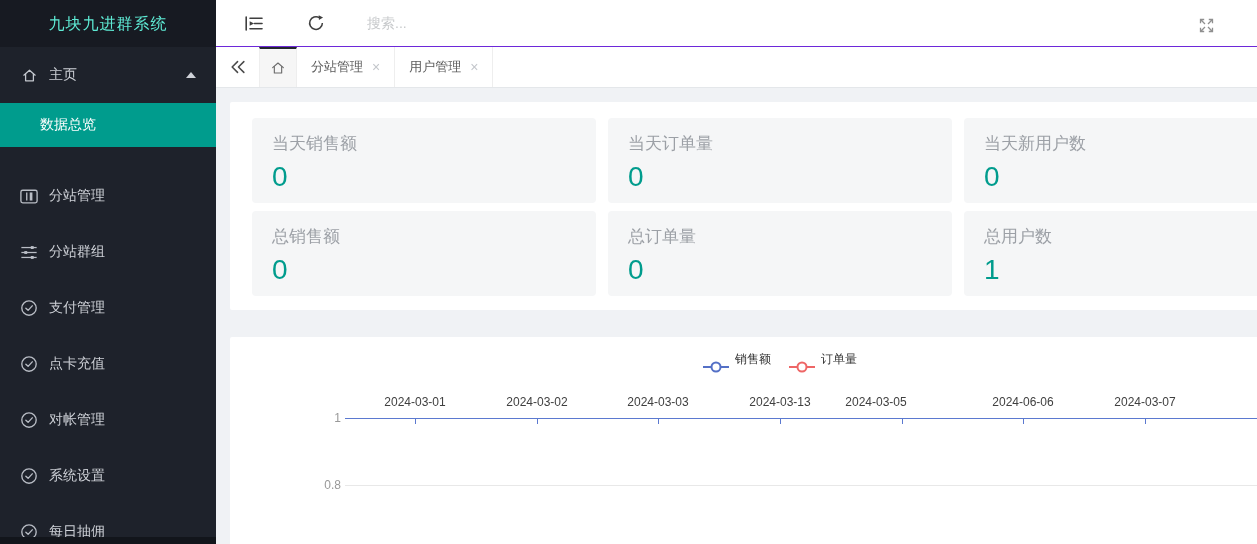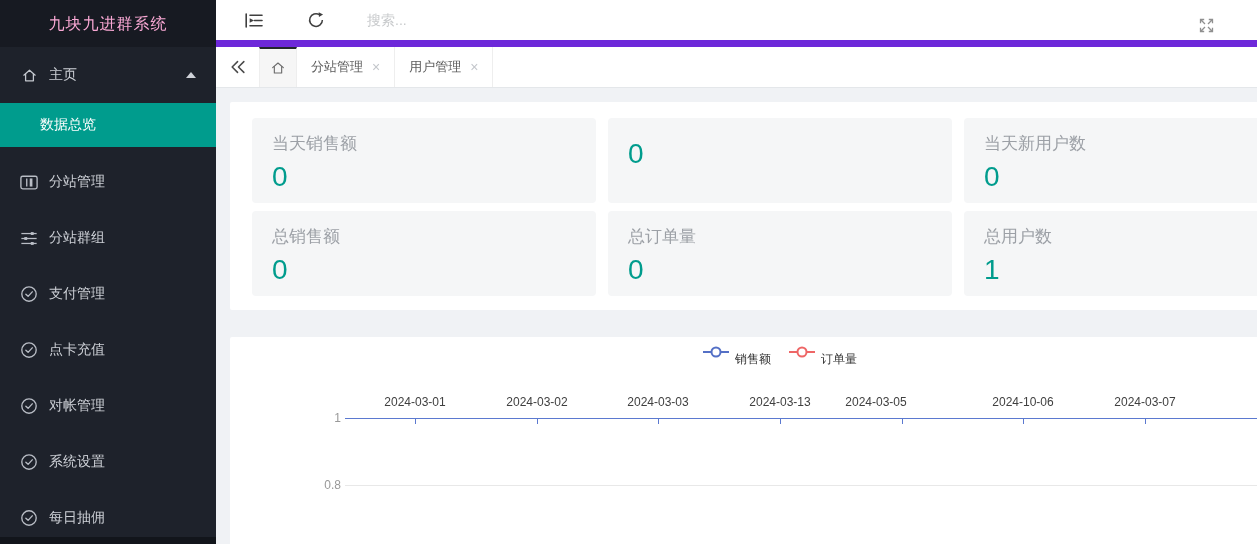--- a/index.html
+++ b/index.html
@@ -2,31 +2,31 @@
 <html><head>
 <meta charset="utf-8">
 <style>
   * { margin:0; padding:0; box-sizing:border-box; }
   html,body { width:1257px; height:544px; }
   body { font-family:"Liberation Sans","DejaVu Sans",sans-serif; background:#fff; overflow:hidden; }
   .app { position:relative; width:1257px; height:544px; overflow:hidden; background:#f0f2f5; }
 
   
   .sidebar { position:absolute; left:0; top:0; width:216px; height:544px; background:#1e222b; z-index:5; }
-  .sidebar-title { height:47px; line-height:47px; text-align:center; background:#171a22; color:#f9a8d4; font-size:16px; letter-spacing:1px; }
+  .sidebar-title { height:47px; line-height:47px; text-align:center; background:#171a22; color:#5eead4; font-size:16px; letter-spacing:1px; }
   .menu-item { height:56px; display:flex; align-items:center; padding:0 20px; color:#cdd0d6; font-size:14px; cursor:pointer; }
   .menu-item .mi-icon { width:18px; height:18px; display:flex; align-items:center; justify-content:center; flex:0 0 18px; }
   .menu-item .mi-label { margin-left:11px; }
   .caret-up { margin-left:auto; width:0; height:0; border-left:5px solid transparent; border-right:5px solid transparent; border-bottom:6px solid #cfd2d8; }
-  .submenu-active { height:44px; margin-bottom:7px; background:#009c8d; display:flex; align-items:center; padding-left:40px; color:#fff; font-size:14px; cursor:pointer; }
+  .submenu-active { height:44px; margin-bottom:21px; background:#009c8d; display:flex; align-items:center; padding-left:40px; color:#fff; font-size:14px; cursor:pointer; }
   .sidebar-bottom-strip { position:absolute; bottom:0; left:0; width:100%; height:7px; background:#12151b; }
   .icon-svg { display:block; }
 
   
-  .topbar { position:absolute; left:216px; top:0; width:1041px; height:47px; background:#fff; display:flex; align-items:center; border-bottom:7px solid #6d28d9; }
+  .topbar { position:absolute; left:216px; top:0; width:1041px; height:47px; background:#fff; display:flex; align-items:center; border-bottom:1px solid #6d28d9; }
   .tb-btn { background:none; border:none; cursor:pointer; display:flex; align-items:center; justify-content:center; padding:4px; }
   .fold-btn { margin-left:25px; }
   .refresh-btn { margin-left:36px; }
   .search-input { margin-left:38px; border:none; outline:none; font-size:14px; width:220px; color:#333; background:transparent; }
   .search-input::placeholder { color:#c8cacc; }
   .fullscreen-btn { position:absolute; right:38px; top:13px; }
 
   
   .tabbar { position:absolute; left:216px; top:47px; width:1041px; height:41px; background:#fff; border-bottom:1px solid #e4e7ea; display:flex; align-items:stretch; }
   .tabs-back { width:43px; display:flex; align-items:center; justify-content:center; background:none; border:none; cursor:pointer; }
@@ -39,21 +39,21 @@
   .content { position:absolute; left:216px; top:88px; width:1041px; height:456px; background:#f0f2f5; }
   .panel { background:#fff; border-radius:2px; }
   .stats-panel { position:absolute; left:14px; top:14px; width:1100px; height:208px; padding:16px 22px 14px; }
   .cards-grid { display:grid; grid-template-columns:repeat(3,344px); column-gap:12px; row-gap:8px; }
   .stat-card { width:344px; height:85px; background:#f5f6f7; border-radius:4px; padding:14px 20px; }
   .stat-label { font-size:17px; color:#9ca0a6; }
   .stat-value { font-size:28px; color:#009c8d; margin-top:6px; font-weight:400; }
 
   .chart-panel { position:absolute; left:14px; top:249px; width:1100px; height:380px; }
   .legend { position:absolute; top:14px; left:0; width:100%; display:flex; justify-content:center; align-items:center; gap:18px; }
-  .legend-item { display:flex; align-items:flex-start; gap:6px; font-size:12px; color:#333; cursor:pointer; }
+  .legend-item { display:flex; align-items:flex-end; gap:6px; font-size:12px; color:#333; cursor:pointer; }
   .legend-marker { width:26px; height:2px; position:relative; }
   .legend-marker::after { content:''; position:absolute; left:50%; top:50%; transform:translate(-50%,-50%); width:7px; height:7px; border-radius:50%; background:#fff; border:2px solid; border-color:inherit; }
   .lm-blue { background:#5470c6; border-color:#5470c6; }
   .lm-red  { background:#ee6666; border-color:#ee6666; }
 
   .x-label { position:absolute; top:58px; width:100px; text-align:center; font-size:12px; color:#404040; }
   .axis-line { position:absolute; top:81px; left:115px; width:985px; height:1px; background:#5b79d0; }
   .axis-tick { position:absolute; top:82px; width:1px; height:5px; background:#5b79d0; }
   .y-label { position:absolute; left:81px; width:30px; text-align:right; font-size:12px; color:#999; }
   .gridline { position:absolute; top:148px; left:115px; width:985px; height:1px; background:#e8e8e8; }
@@ -215,20 +215,21 @@
 
   <main class="content">
 
     <section class="panel stats-panel">
       <div class="cards-grid">
         <div class="stat-card">
           <div class="stat-label">当天销售额</div>
           <div class="stat-value">0</div>
         </div>
         <div class="stat-card">
+          <div class="stat-label">当天订单量</div>
           <div class="stat-value">0</div>
         </div>
         <div class="stat-card">
           <div class="stat-label">当天新用户数</div>
           <div class="stat-value">0</div>
         </div>
         <div class="stat-card">
           <div class="stat-label">总销售额</div>
           <div class="stat-value">0</div>
         </div>
@@ -253,21 +254,21 @@
           <span class="legend-marker lm-red"></span>
           <span>订单量</span>
         </div>
       </div>
 
       <span class="x-label" style="left:135px">2024-03-01</span>
       <span class="x-label" style="left:257px">2024-03-02</span>
       <span class="x-label" style="left:378px">2024-03-03</span>
       <span class="x-label" style="left:500px">2024-03-13</span>
       <span class="x-label" style="left:596px">2024-03-05</span>
-      <span class="x-label" style="left:743px">2024-10-06</span>
+      <span class="x-label" style="left:743px">2024-06-06</span>
       <span class="x-label" style="left:865px">2024-03-07</span>
 
       <div class="axis-line"></div>
       <div class="axis-tick" style="left:185px"></div>
       <div class="axis-tick" style="left:307px"></div>
       <div class="axis-tick" style="left:428px"></div>
       <div class="axis-tick" style="left:550px"></div>
       <div class="axis-tick" style="left:672px"></div>
       <div class="axis-tick" style="left:793px"></div>
       <div class="axis-tick" style="left:915px"></div>

